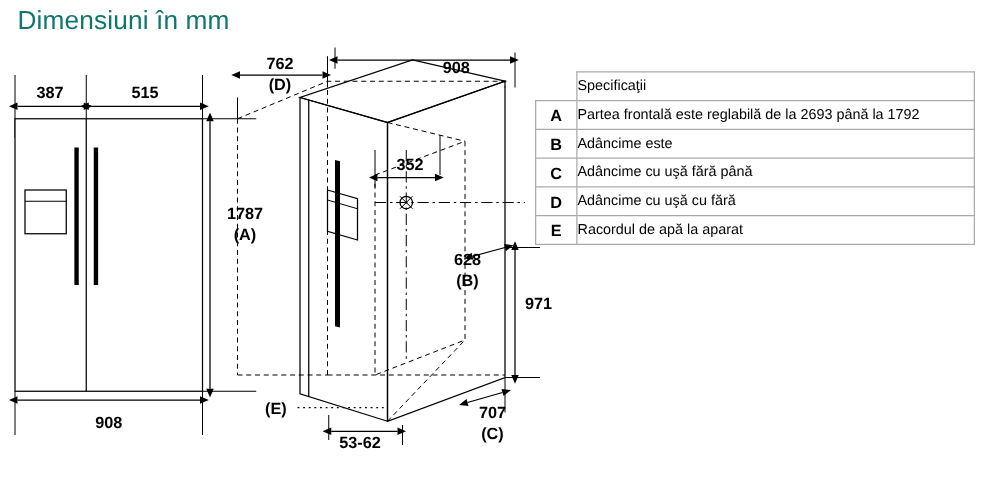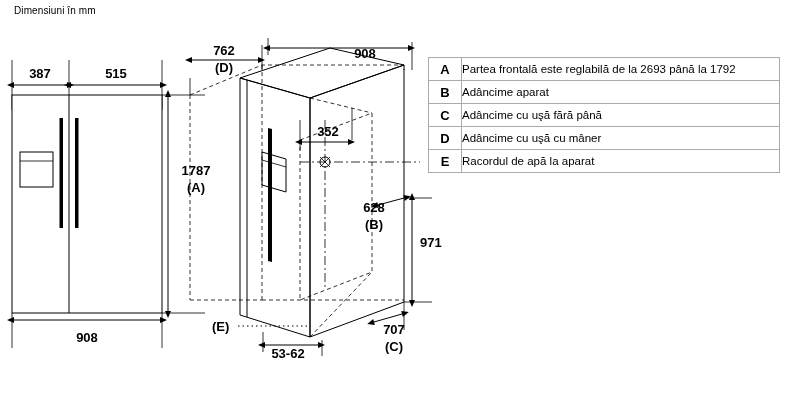--- a/index.html
+++ b/index.html
@@ -17,23 +17,23 @@
   }
   .page {
     position: relative;
     width: 800px;
     height: 400px;
   }
   #title {
     position: absolute;
     left: 14px;
     top: 5px;
-    font-size: 10px;
+    font-size: 21px;
     letter-spacing: 0.1px;
-    color: #000000;
+    color: #0f766e;
   }
   svg.diagram {
     position: absolute;
     left: 0;
     top: 0;
     width: 800px;
     height: 400px;
   }
   
   .spec-table {
@@ -234,35 +234,39 @@
 
       <line class="ln-thin" x1="263" y1="332" x2="263" y2="352"></line>
       <line class="ln-thin" x1="322" y1="340" x2="322" y2="356"></line>
       <line class="ln" x1="265" y1="345" x2="318" y2="345" marker-start="url(#arrL)" marker-end="url(#arrR)"></line>
       <text class="lbl-b" x="288" y="358" text-anchor="middle">53-62</text>
     </g>
   </svg>
 
   <table class="spec-table">
     <tbody>
+      <tr class="spec-head">
+        <td class="spec-key"></td>
+        <td class="spec-val">Specificaţii</td>
+      </tr>
       <tr>
         <td class="spec-key">A</td>
         <td class="spec-val">Partea frontală este reglabilă de la 2693 până la 1792</td>
       </tr>
       <tr>
         <td class="spec-key">B</td>
-        <td class="spec-val">Adâncime aparat</td>
+        <td class="spec-val">Adâncime este</td>
       </tr>
       <tr>
         <td class="spec-key">C</td>
         <td class="spec-val">Adâncime cu uşă fără până</td>
       </tr>
       <tr>
         <td class="spec-key">D</td>
-        <td class="spec-val">Adâncime cu uşă cu mâner</td>
+        <td class="spec-val">Adâncime cu uşă cu fără</td>
       </tr>
       <tr>
         <td class="spec-key">E</td>
         <td class="spec-val">Racordul de apă la aparat</td>
       </tr>
     </tbody>
   </table>
 
 </div>
 

